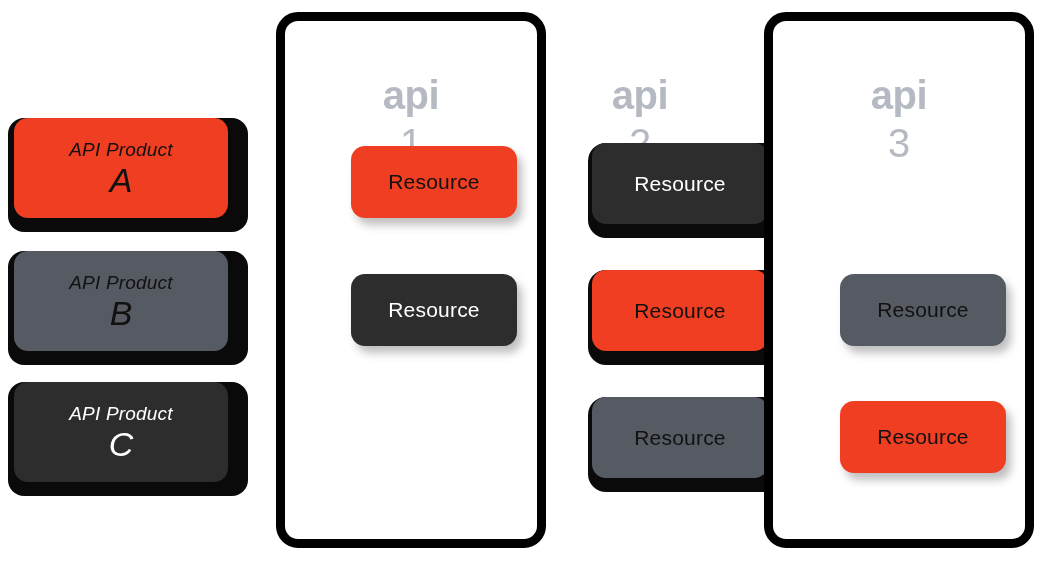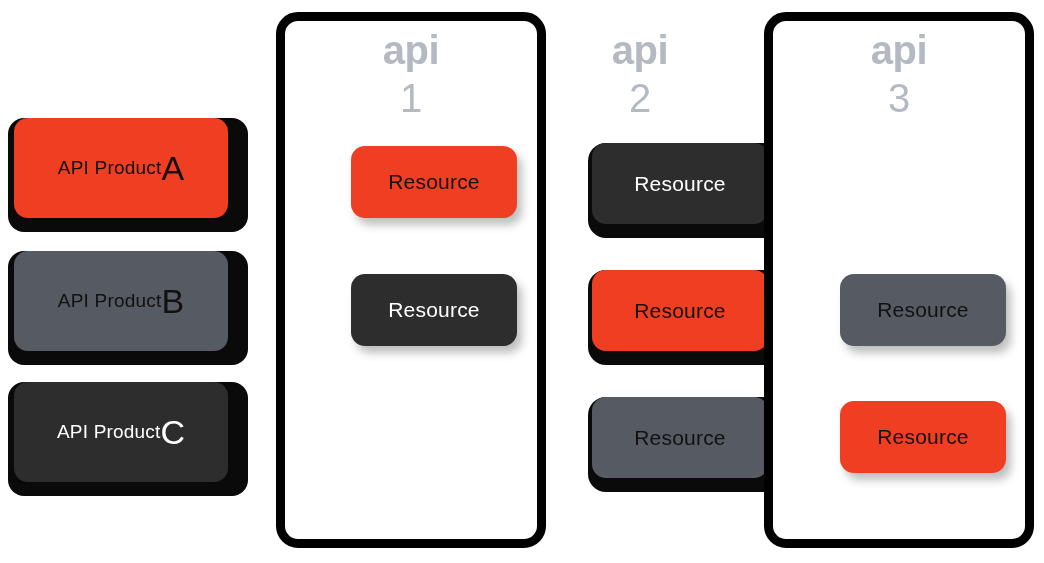--- a/index.html
+++ b/index.html
@@ -33,23 +33,24 @@
     border-radius: 16px;
   }
   .product-card {
     position: absolute;
     left: 6px;
     top: 0px;
     right: 20px;
     bottom: 14px;
     border-radius: 14px;
     display: flex;
-    flex-direction: row;
+    flex-direction: column;
     align-items: center;
     justify-content: center;
+    font-style: italic;
   }
   .product-line1 {
     font-size: 19px;
     line-height: 24px;
     letter-spacing: 0.2px;
   }
   .product-line2 {
     font-size: 34px;
     line-height: 36px;
     font-weight: 400;
@@ -63,20 +64,21 @@
     border: 9px solid #000000;
     border-radius: 22px;
   }
 
   
   .api-label {
     position: absolute;
     text-align: center;
     color: #b4b9c2;
     user-select: none;
+    margin-top: 45px;
   }
   .api-label .api-word {
     display: block;
     font-size: 40px;
     line-height: 48px;
     font-weight: 700;
     letter-spacing: -0.5px;
   }
   .api-label .api-num {
     display: block;

